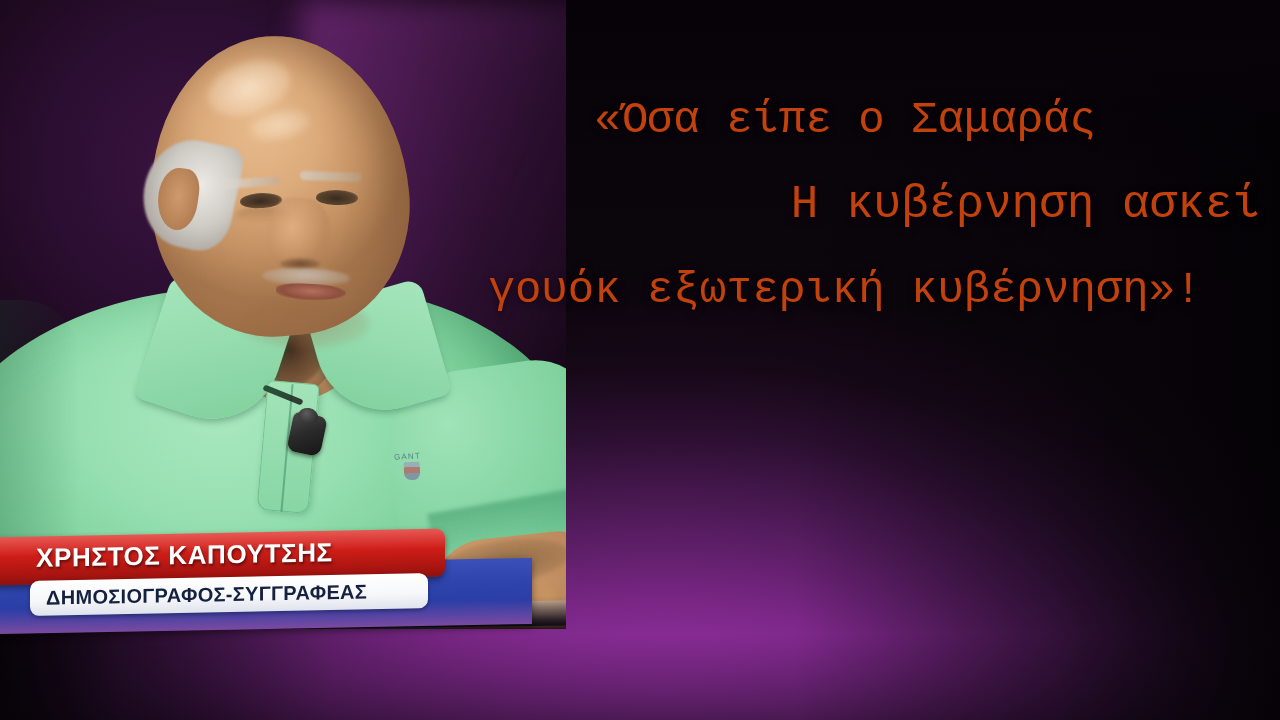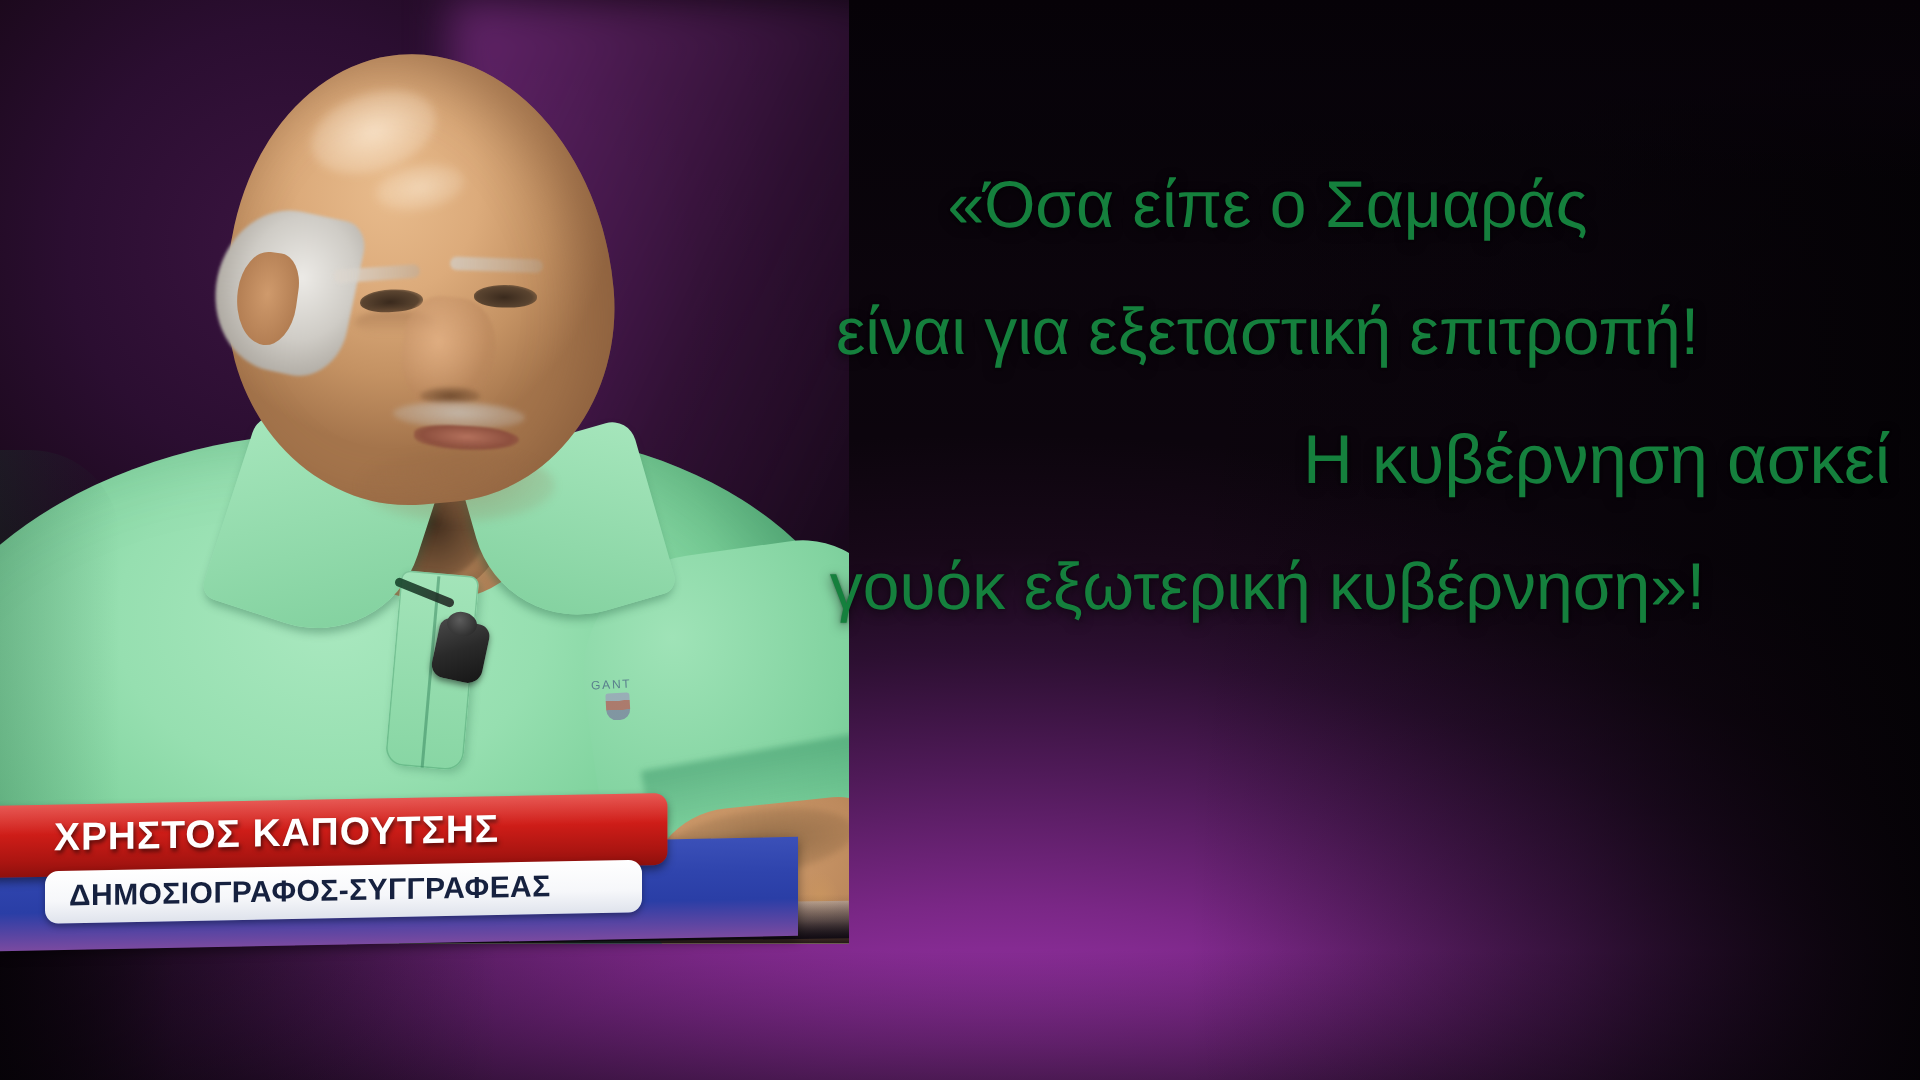--- a/index.html
+++ b/index.html
@@ -444,27 +444,27 @@
     letter-spacing: 0.3px;
     color: #16213f;
     transform: skewY(-1.1deg);
     white-space: nowrap;
   }
 
   
   .quote {
     position: absolute;
     left: 430px;
-    top: 94px;
+    top: 78px;
     width: 830px;
     text-align: center;
-    font-family: Liberation Sans, sans-serif;
+    font-family: Liberation Mono, monospace;
     font-size: 44px;
     line-height: 85px;
-    color: #15803d;
+    color: #c2410c;
     text-shadow: 0 2px 8px rgba(0,0,0,0.55), 0 0 2px rgba(0,0,0,0.4);
     white-space: nowrap;
   }
   .quote-line { display: block; }
   .quote-line.l1 { font-size: 44px; }
   .quote-line.l2 { font-size: 44px; }
   .quote-line.l3 { font-size: 46px; text-align: right; }
   .quote-line.l4 { font-size: 44px; }
 </style>
 </head>
@@ -531,18 +531,17 @@
     <div class="banner-blue"></div>
     <div class="banner-red"></div>
     <div class="banner-red-gloss"></div>
     <div class="banner-name">ΧΡΗΣΤΟΣ ΚΑΠΟΥΤΣΗΣ</div>
     <div class="banner-white-pill"></div>
     <div class="banner-role">ΔΗΜΟΣΙΟΓΡΑΦΟΣ-ΣΥΓΓΡΑΦΕΑΣ</div>
   </div>
 
   <div class="quote">
     <span class="quote-line l1">«Όσα είπε ο Σαμαράς</span>
-    <span class="quote-line l2">είναι για εξεταστική επιτροπή!</span>
     <span class="quote-line l3">Η κυβέρνηση ασκεί</span>
     <span class="quote-line l4">γουόκ εξωτερική κυβέρνηση»!</span>
   </div>
 
 </div>
 
 </body></html>

